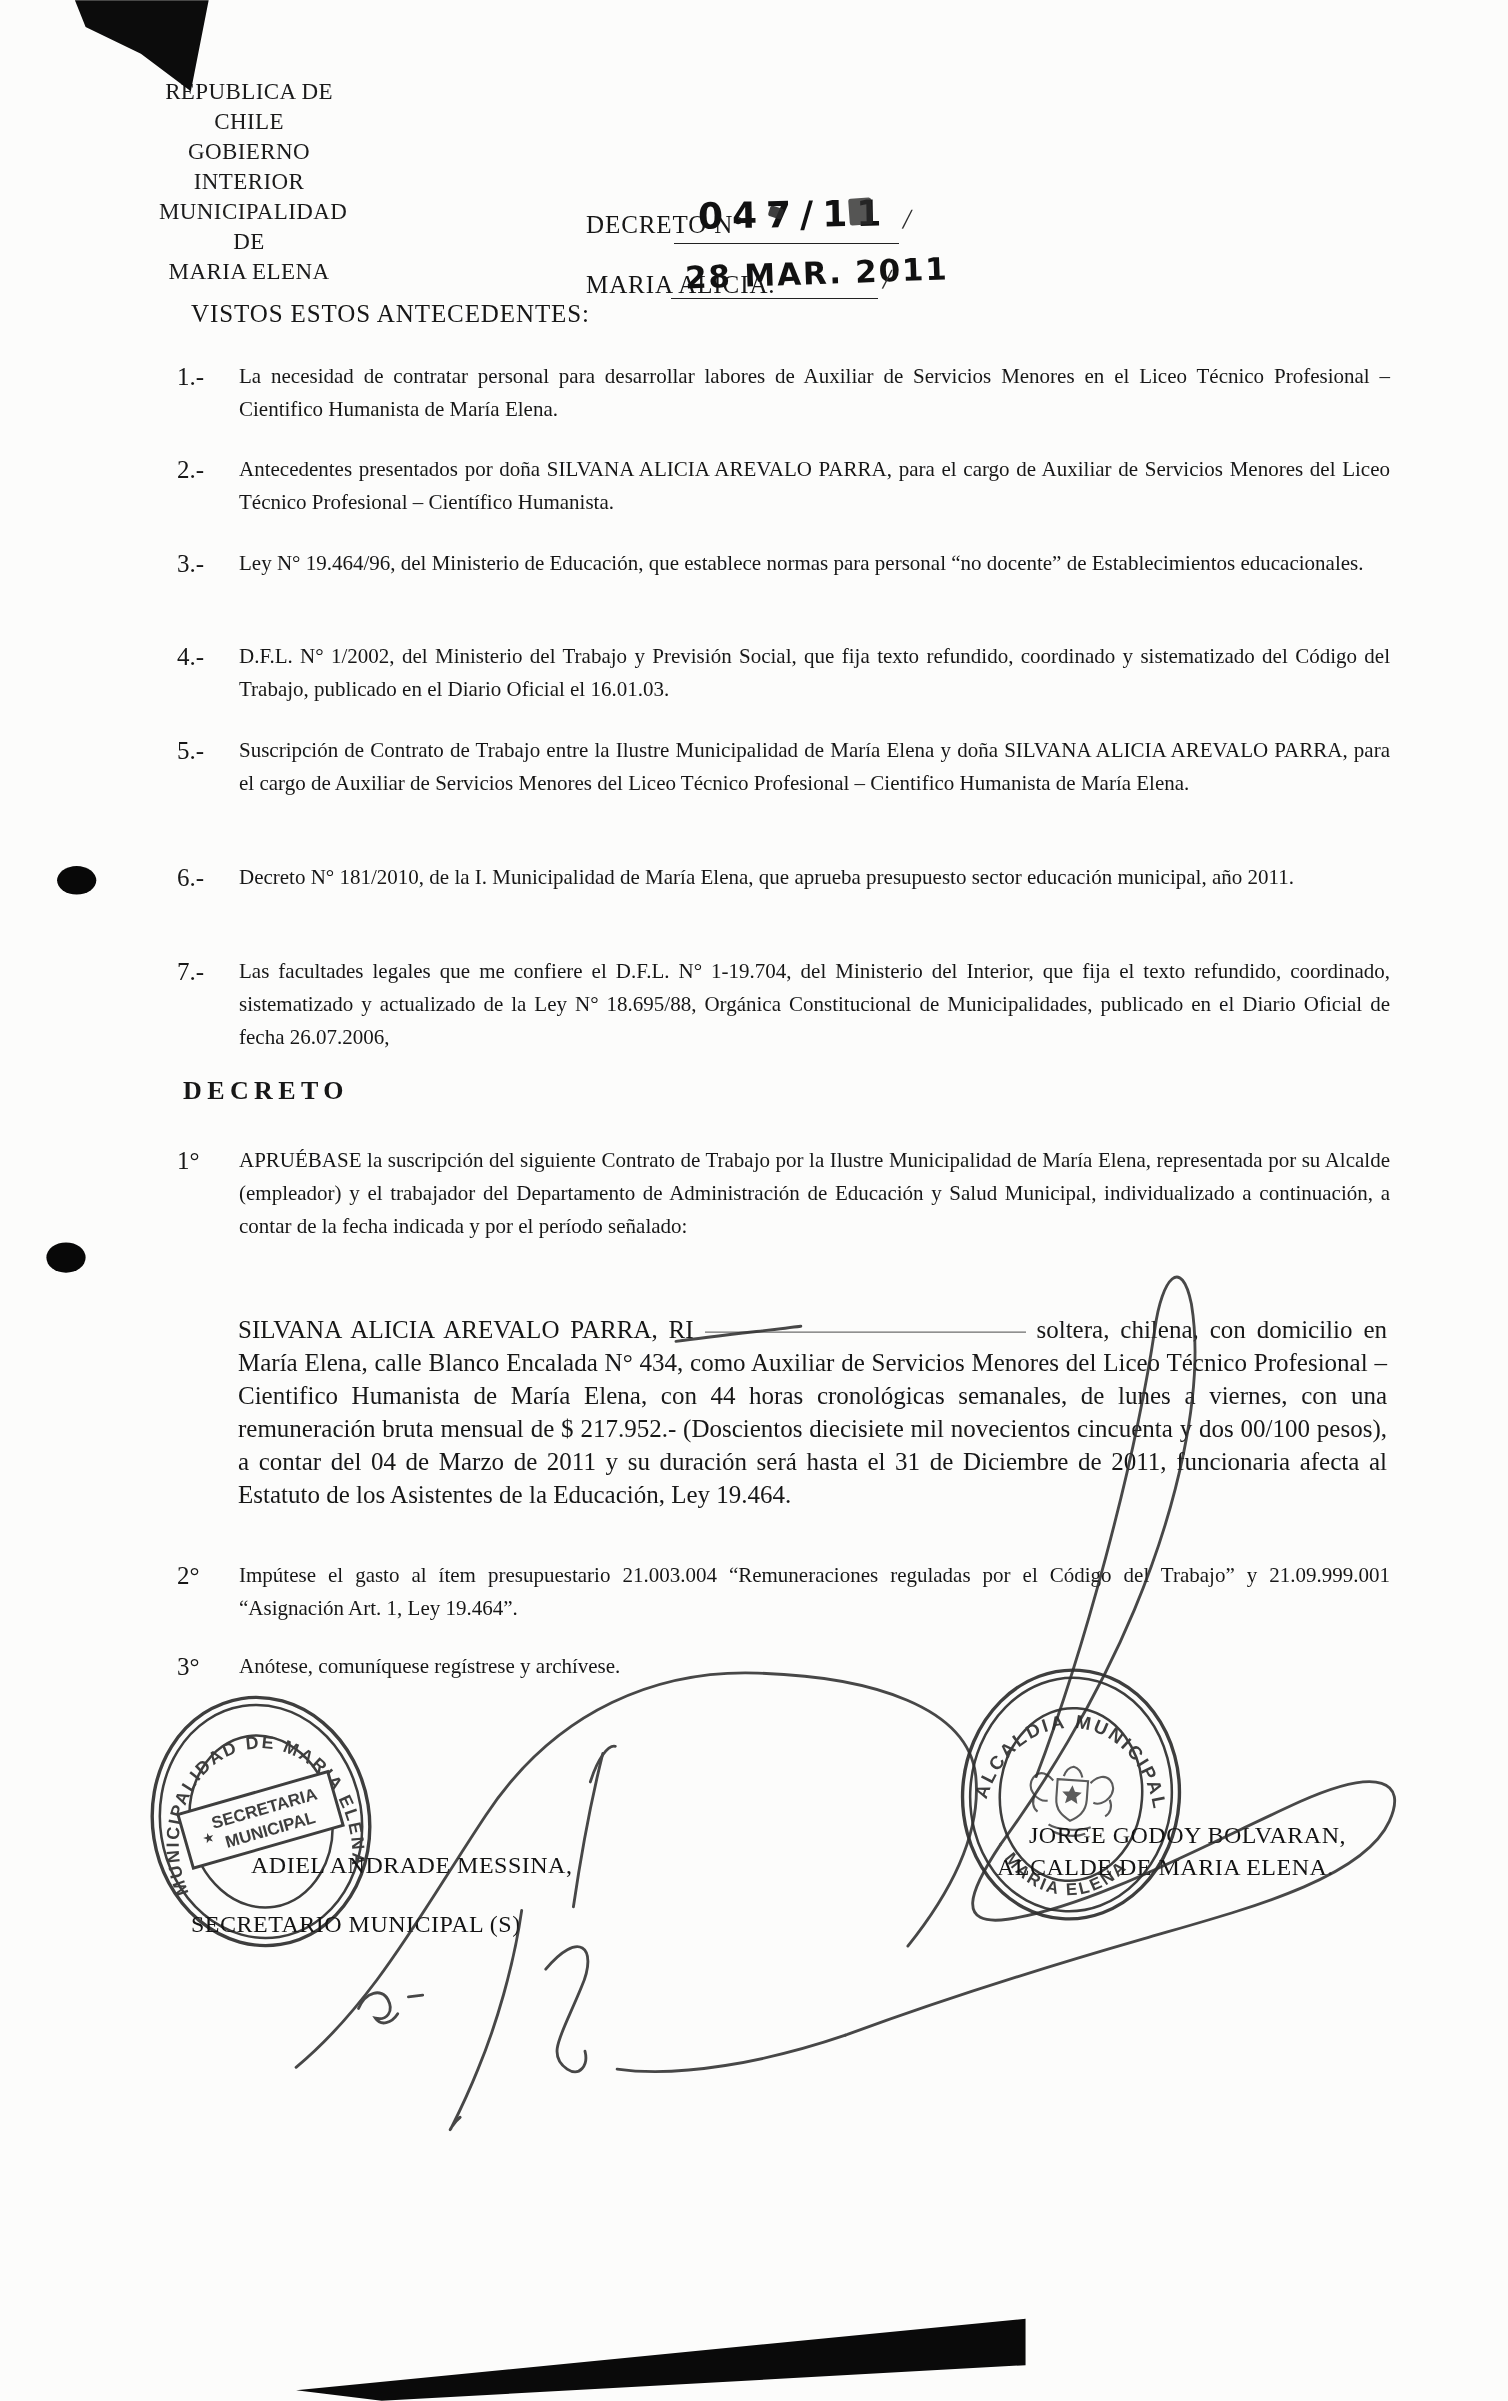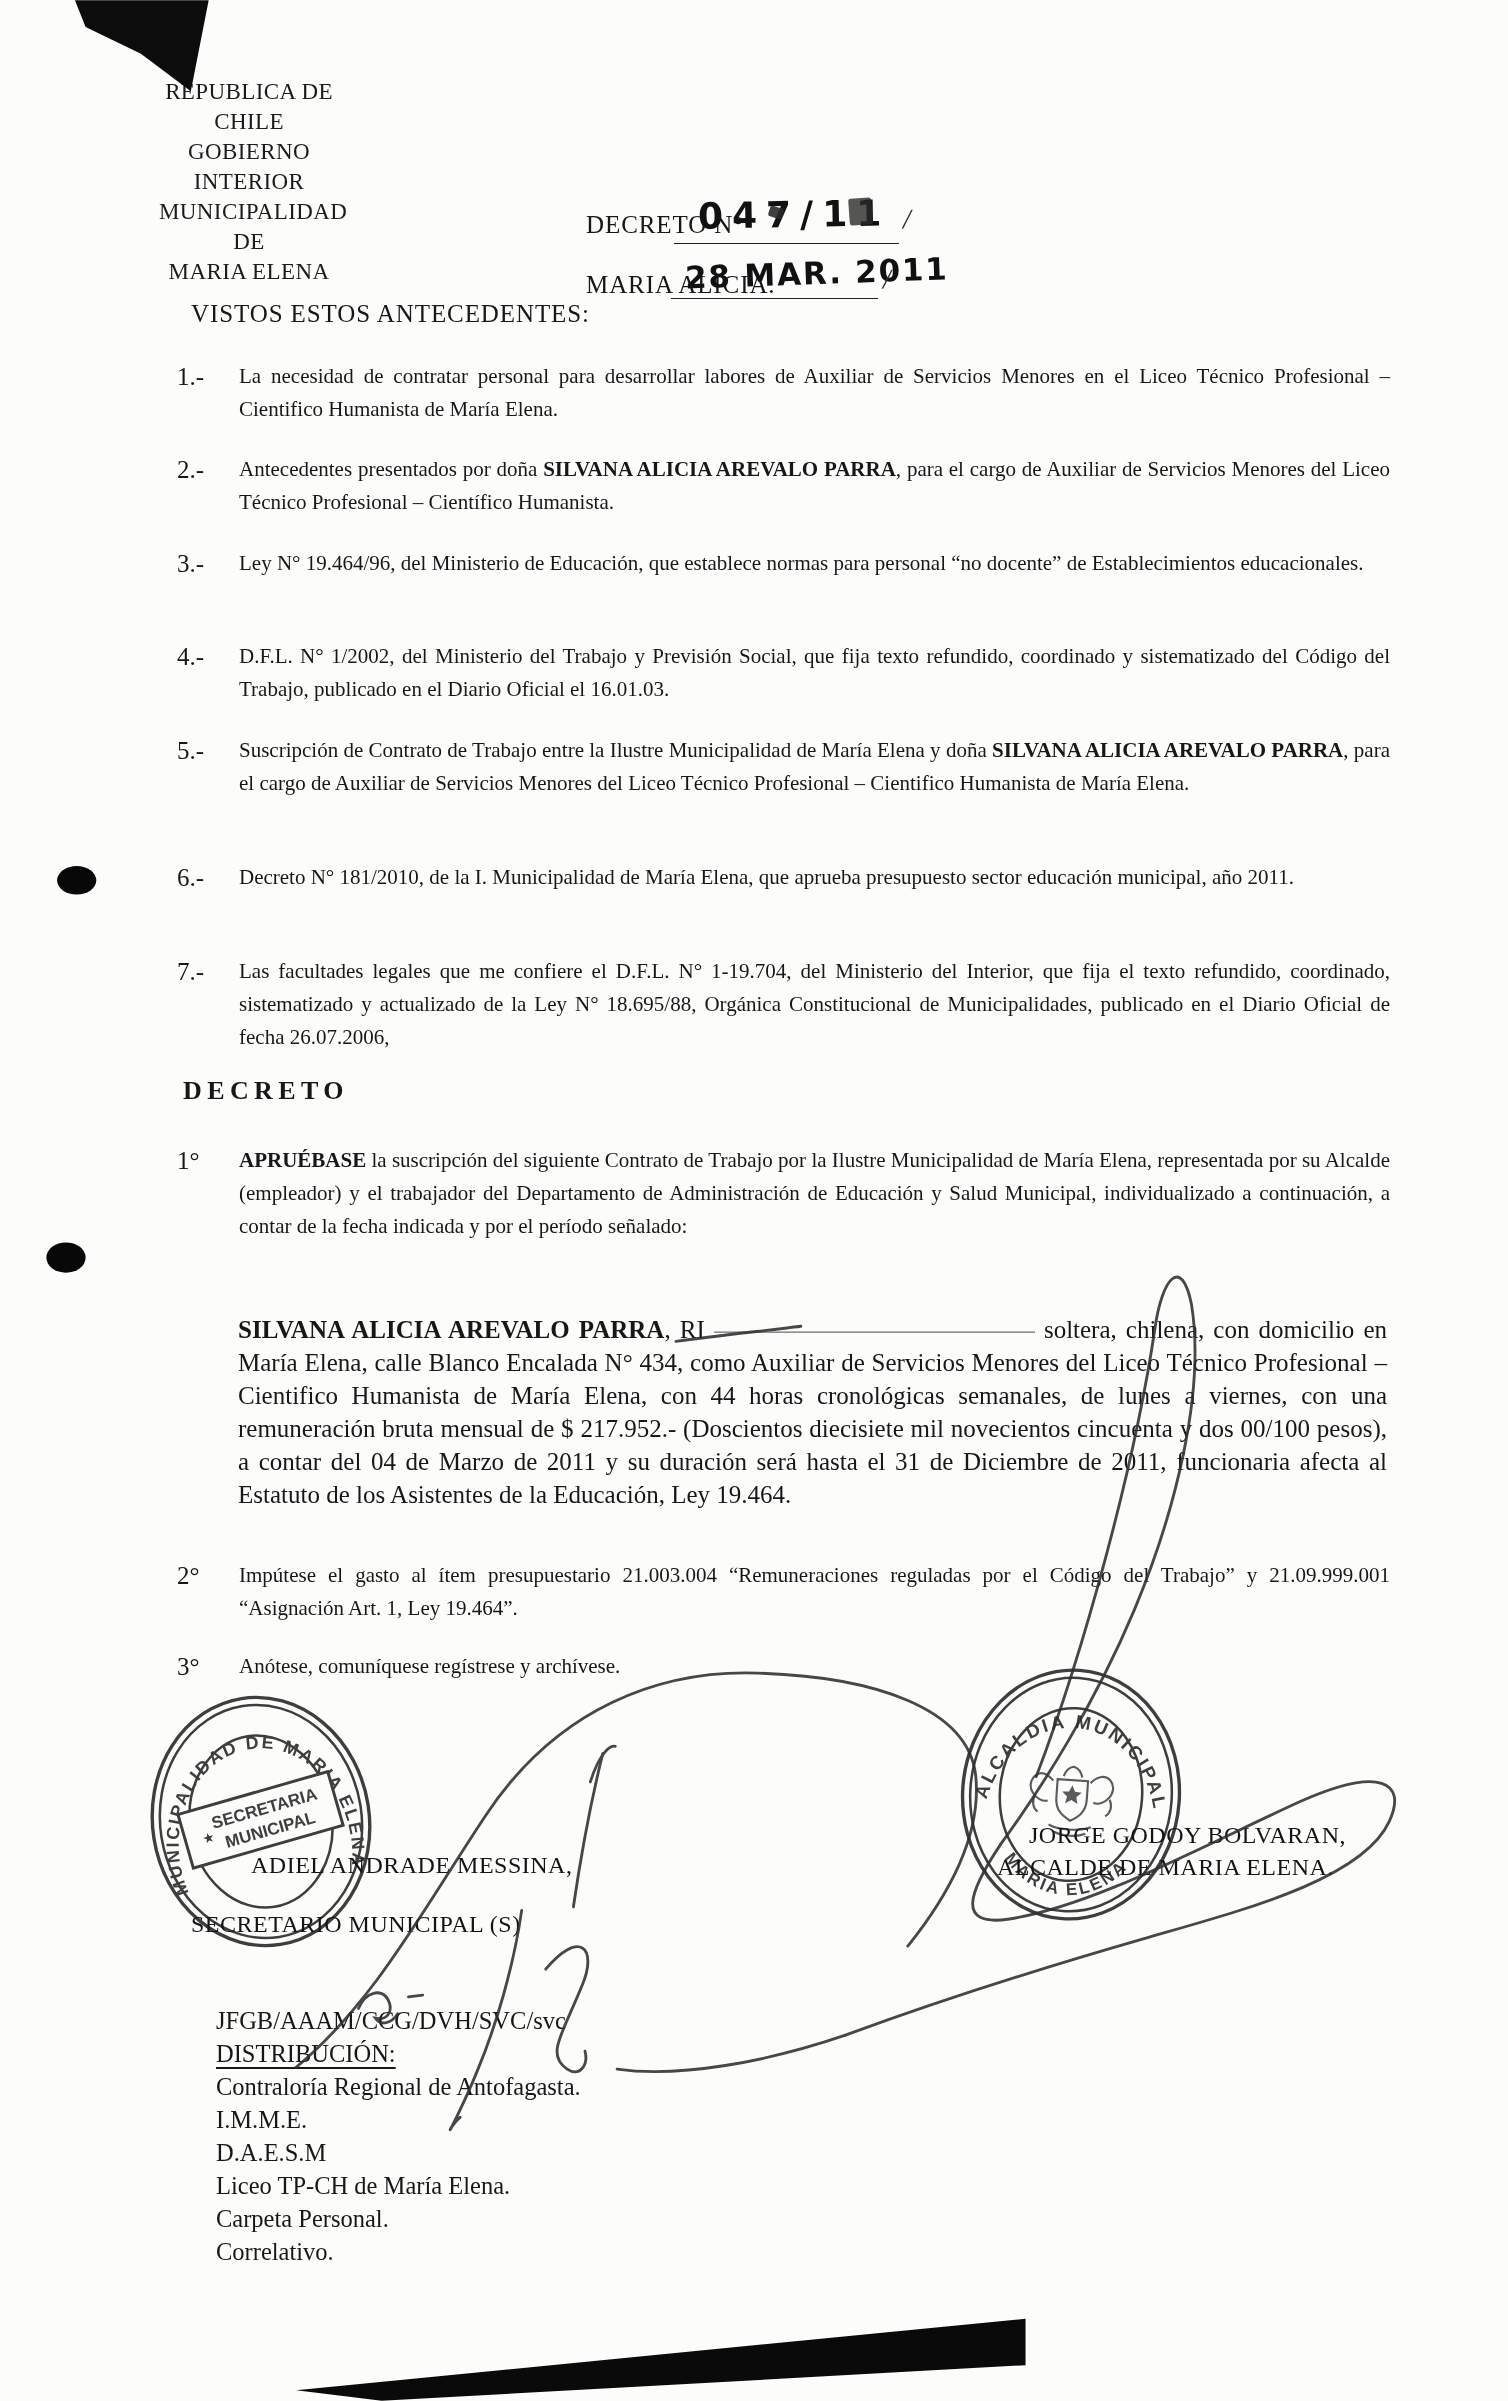--- a/index.html
+++ b/index.html
@@ -20,21 +20,21 @@
   .date-stamp{font-size:31px; letter-spacing:1.8px; transform:rotate(-2deg);}
   .hand-slash{font-size:30px; color:#2c2c2c; transform:rotate(8deg);}
   .smudge{background:#2a2a2a; border-radius:2.7px; opacity:.9;}
   
   .vistos{left:191px; top:300px; font-size:25px; letter-spacing:0.9px;}
   .decreto-head{left:183px; top:1076px; font-size:26px; font-weight:bold; letter-spacing:5.4px;}
   
   .item{position:absolute; left:177px; width:1213px; display:flex;}
   .item .num{width:62px; flex:none; font-size:25px; line-height:33px;}
   .item .txt{flex:1; font-size:21px; line-height:33px; text-align:justify;}
-  .b{font-weight:bold;margin-top:24px;}
+  .b{font-weight:normal;margin-top:24px;}
   .worker-par{left:238px; top:1313px; width:1149px; font-size:25px; line-height:33px; text-align:justify;}
   .gap-underline{display:inline-block; width:321px; height:5.4px; border-bottom:1.8px solid #4a4a4a; transform:translateY(-5.4px);}
   
   .stamp-wrap{pointer-events:none;}
   .stamp-ink{opacity:.92;}
   
   .sig-name{font-size:24px; letter-spacing:0.5px; color:#141414; white-space:nowrap;}
   
   .footer-block{left:216px; top:2004px; font-size:24.5px; line-height:33px;}
   .footer-block .u{text-decoration:underline; text-underline-offset:4.5px;}
@@ -169,30 +169,20 @@
       </g>
     </svg>
   </div>
 
   <div class="abs sig-name" style="left:203px;top:1852px;margin-left:48px;">ADIEL ANDRADE MESSINA,</div>
   <div class="abs sig-name" style="left:191px;top:1911px;">SECRETARIO MUNICIPAL (S)</div>
 
   <div class="abs sig-name" style="left:1029px;top:1822px;">JORGE GODOY BOLVARAN,</div>
   <div class="abs sig-name" style="left:997px;top:1854px;">ALCALDE DE MARIA ELENA.</div>
 
-  <div class="abs footer-block">
-    <div>JFGB/AAAM/CCG/DVH/SVC/svc</div>
-    <div class="u">DISTRIBUCIÓN:</div>
-    <div>Contraloría Regional de Antofagasta.</div>
-    <div>I.M.M.E.</div>
-    <div>D.A.E.S.M</div>
-    <div>Liceo TP-CH de María Elena.</div>
-    <div>Carpeta Personal.</div>
-    <div>Correlativo.</div>
-  </div>
 
   <svg class="abs overlay" width="1508" height="2401" viewBox="0 0 1691 2692">
 
     <polygon points="84,0 234,0 214,102 158,60 96,30" fill="#0c0c0c"></polygon>
 
     <polygon points="332,2680 1150,2600 1150,2652 428,2692" fill="#0a0a0a"></polygon>
 
     <ellipse cx="86" cy="987" rx="22" ry="16" fill="#080808"></ellipse>
     <ellipse cx="74" cy="1410" rx="22" ry="17" fill="#080808"></ellipse>
 

